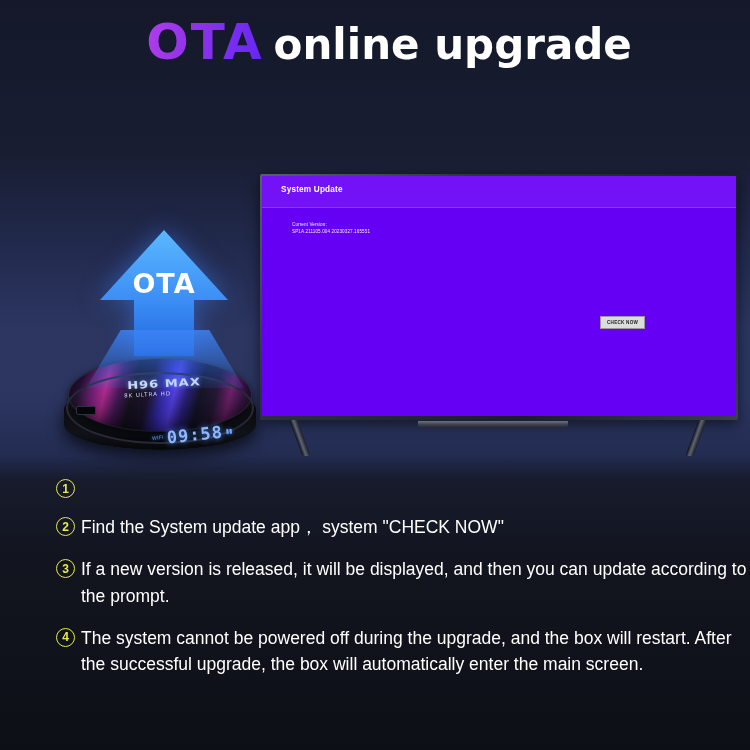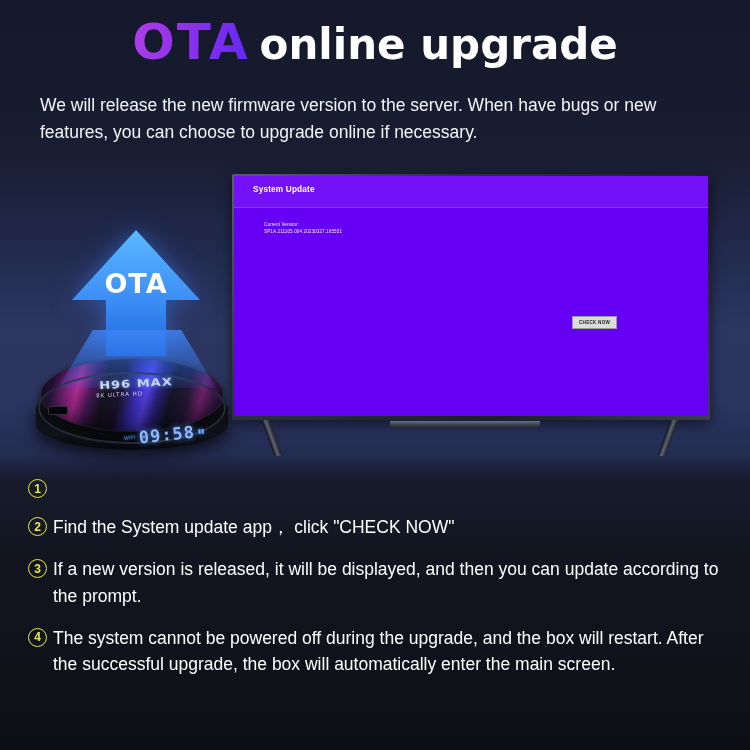--- a/index.html
+++ b/index.html
@@ -19,21 +19,21 @@
         #222a4e 250px,
         #2c3661 330px,
         #2b3560 400px,
         #232c51 455px,
         #171b2c 480px,
         #12151f 560px,
         #0f1119 700px,
         #0d0f16 750px);
     z-index:0;
   }
-  #content{ position:absolute; inset:0; z-index:2; }
+  #content{ position:absolute; inset:0; z-index:2;margin-left:28px; }
 
   
   #header{
     position:absolute; top:13px; left:0; width:100%;
     text-align:center;
     white-space:nowrap;
   }
   #header .ota{
     font-size:50px; font-weight:bold; letter-spacing:2px;
     background:linear-gradient(100deg,#b23fe8 0%,#9333ea 35%,#7c2ff0 65%,#6326f2 100%);
@@ -208,21 +208,20 @@
 <body>
 
 <div id="bg-gradient"></div>
 
 <div id="content">
 
   <div id="header">
     <span class="ota">OTA</span><span class="rest">online upgrade</span>
   </div>
 
-  <div id="intro">We will release the new firmware version to the server.  When have bugs or new features, you can choose to upgrade online if necessary.</div>
 
   <div id="tv">
     <div id="tv-bezel">
       <div id="tv-screen">
         <div id="tv-topbar"></div>
         <div id="tv-title">System Update</div>
         <div id="tv-version-block">
           <div>Current Version:</div>
           <div>SP1A.211105.004 20230327.165551</div>
         </div>
@@ -263,21 +262,21 @@
       <span class="bars">▮▮</span>
     </div>
   </div>
 
   <div id="steps">
     <div class="step">
       <div class="step-num">1</div>
     </div>
     <div class="step">
       <div class="step-num">2</div>
-      <div class="step-text">Find the System update app，  click "CHECK NOW"</div>
+      <div class="step-text">Find the System update app，  system "CHECK NOW"</div>
     </div>
     <div class="step">
       <div class="step-num">3</div>
       <div class="step-text">If a new version is released, it will be displayed, and then you can update according to the prompt.</div>
     </div>
     <div class="step">
       <div class="step-num">4</div>
       <div class="step-text">The system cannot be powered off during the upgrade, and the box will restart. After the successful upgrade, the box will automatically enter the main screen.</div>
     </div>
   </div>

